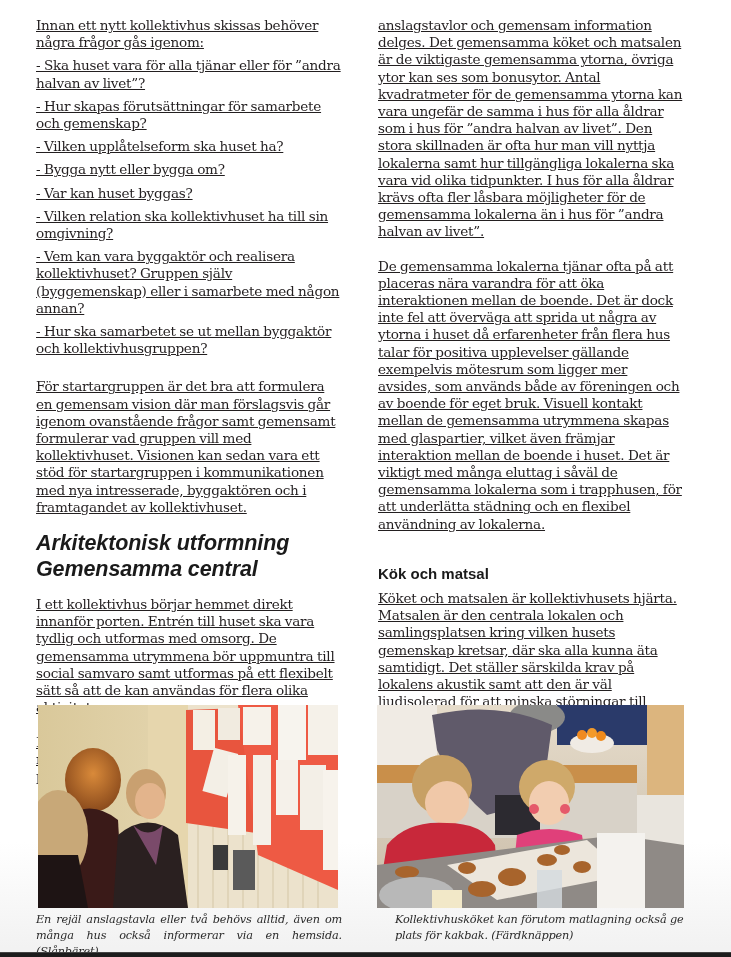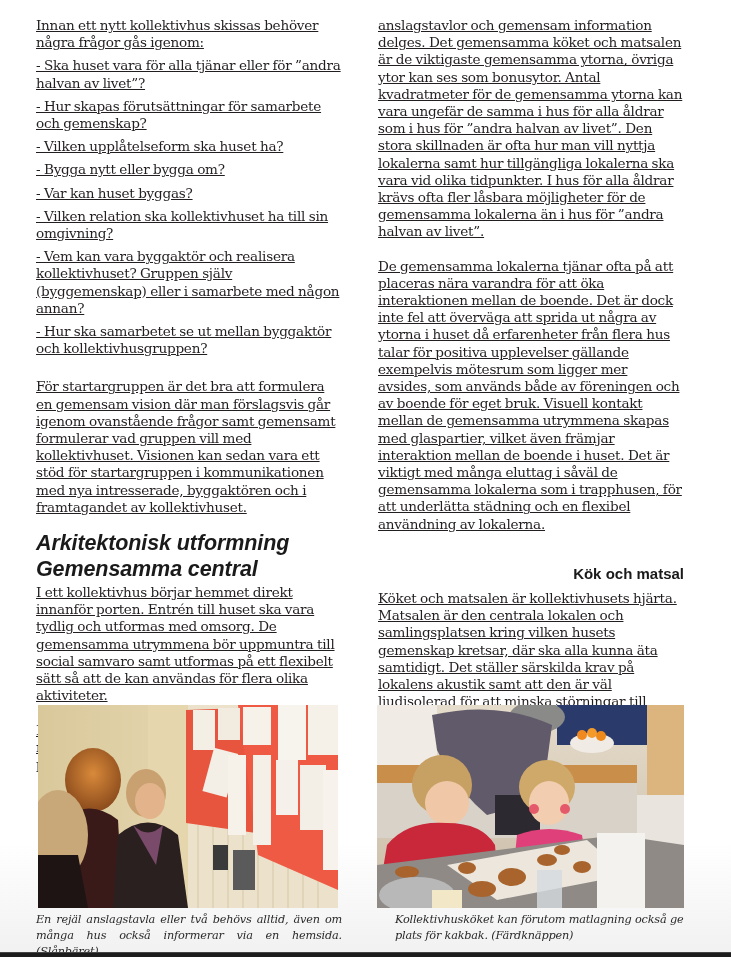--- a/index.html
+++ b/index.html
@@ -12,27 +12,27 @@
     .col { position: absolute; top: 17px; width: 306px; }
     .col-left { left: 36px; }
     .col-right { left: 378px; }
     p, .q {
       margin: 0; font-size: 13.6px; line-height: 17.2px;
       letter-spacing: -0.25px; word-spacing: -0.5px; text-decoration: underline;
     }
     .q { margin-bottom: 6px; }
     .gap { height: 17px; }
     h1 {
-      margin: 0 0 2px 0; font-family: "Liberation Sans", sans-serif;
+      margin: 0 0 14px 0; font-family: "Liberation Sans", sans-serif;
       font-style: italic; font-weight: bold; font-size: 21.5px; line-height: 26px;
       color: #1a1a1a; letter-spacing: -0.1px;
     }
     h2 {
       margin: 0 0 6px 0; font-family: "Liberation Sans", sans-serif;
-      font-weight: bold; font-size: 15px; line-height: 20px; color: #1a1a1a; text-align: right;
+      font-weight: bold; font-size: 15px; line-height: 20px; color: #1a1a1a;
     }
     .photo { position: absolute; top: 705px; height: 203px; overflow: hidden; }
     .photo-left { left: 38px; width: 300px; }
     .photo-right { left: 377px; width: 307px; }
     .caption {
       position: absolute; top: 912px; font-style: italic; font-size: 11.3px;
       line-height: 16px; color: #2a2a2a; letter-spacing: -0.2px;
     }
     .caption-left { left: 36px; width: 306px; text-align: justify; text-align-last: left; }
     .caption-right { left: 395px; width: 315px; }

